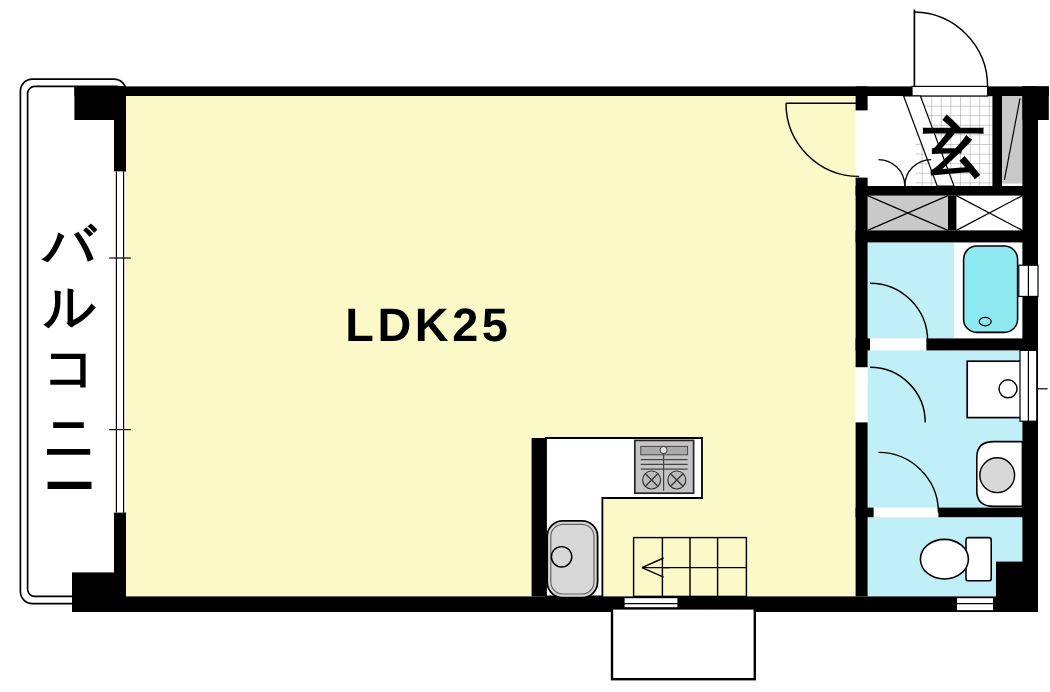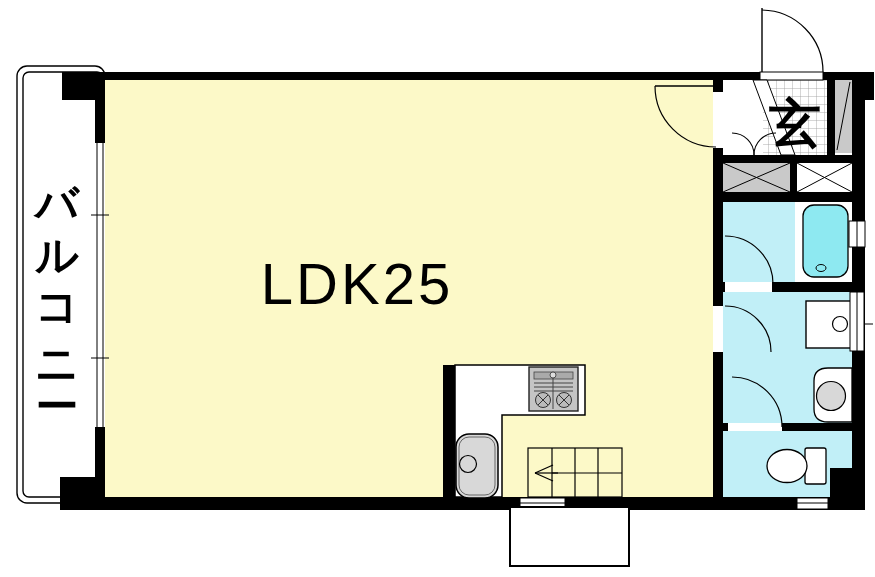--- a/index.html
+++ b/index.html
@@ -13,21 +13,21 @@
   .stage svg{position:absolute;left:0;top:0;}
   .label{
     position:absolute;
     color:#000;
     user-select:none;
     white-space:nowrap;
   }
   #ldk-label{
     left:252px;top:250px;width:210px;
     font-family:"Liberation Sans", sans-serif;
-    font-size:58px;font-weight:400;letter-spacing:3px;
+    font-size:39px;font-weight:700;letter-spacing:3px;
     text-align:center;
   }
   #balcony-label{
     left:29px;top:155px;
     writing-mode:vertical-rl;
     font-family:"DejaVu Sans", sans-serif;
     font-size:43px;font-weight:600;letter-spacing:8px;
   }
   #entrance-label{
     left:769px;top:89px;

